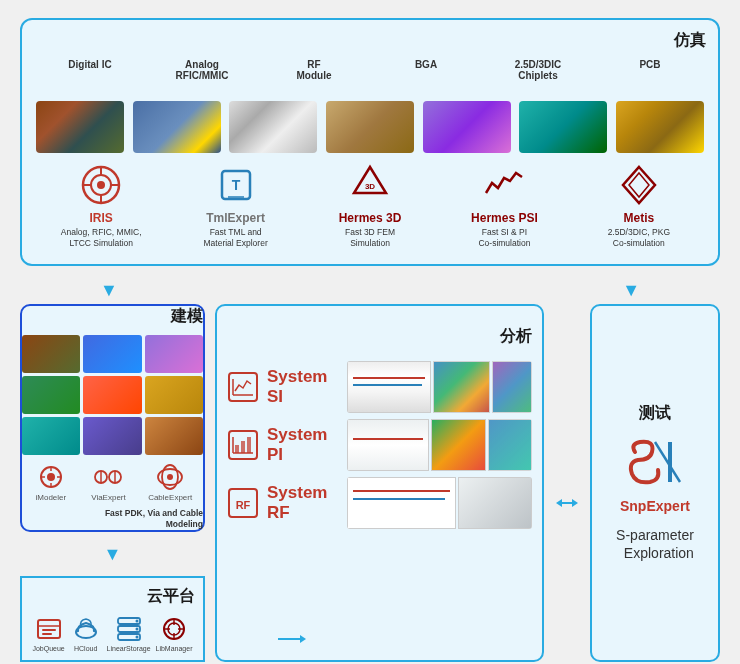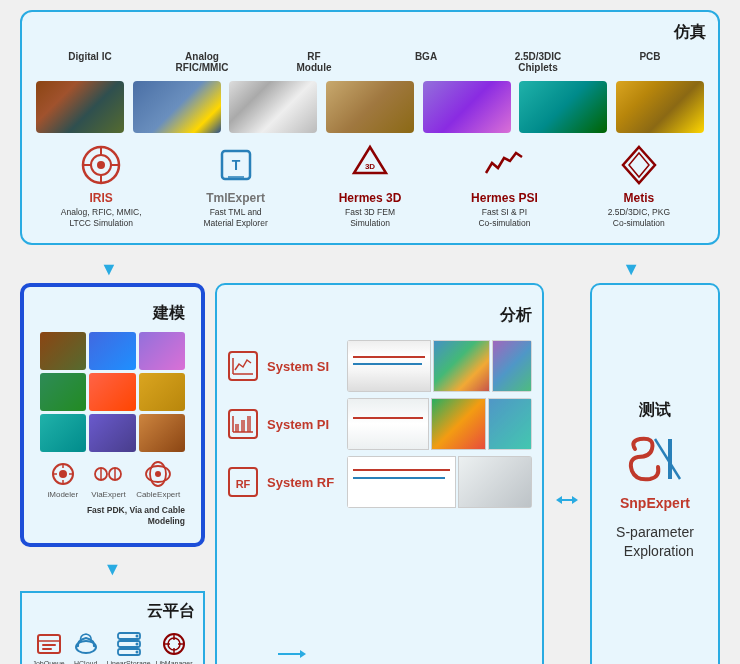--- a/index.html
+++ b/index.html
@@ -30,21 +30,21 @@
     .box-title {
       text-align: right;
       font-size: 16px;
       font-weight: bold;
       color: #1a1a1a;
       margin-bottom: 8px;
     }
     .sim-products-row {
       display: flex;
       justify-content: center;
-      margin-bottom: 8px;
+      margin-bottom: 20px;
     }
     .product-col {
       text-align: center;
       font-size: 10px;
       color: #333;
       font-weight: bold;
       flex: 1;
     }
     .sim-images-row {
       display: flex;
@@ -110,24 +110,24 @@
     
     .left-col {
       display: flex;
       flex-direction: column;
       gap: 10px;
       width: 185px;
       flex-shrink: 0;
     }
 
     .modeling-box {
-      border: 4px solid #1d4ed8;
+      border: 2px solid #1d4ed8;
       border-radius: 10px;
       background: #e8f6fd;
-      padding: 16px;
+      padding: 0;
     }
     .modeling-grid {
       display: grid;
       grid-template-columns: repeat(3, 1fr);
       gap: 3px;
       margin-bottom: 8px;
     }
     .model-cell {
       height: 38px;
       border-radius: 3px;
@@ -217,21 +217,21 @@
     }
     .analysis-icon {
       width: 32px;
       height: 32px;
       flex-shrink: 0;
       display: flex;
       align-items: center;
       justify-content: center;
     }
     .analysis-label {
-      font-size: 13px;
+      font-size: 17px;
       font-weight: bold;
       color: #c0392b;
       width: 72px;
       flex-shrink: 0;
     }
     .analysis-screenshot {
       flex: 1;
       height: 52px;
       border-radius: 3px;
       overflow: hidden;

